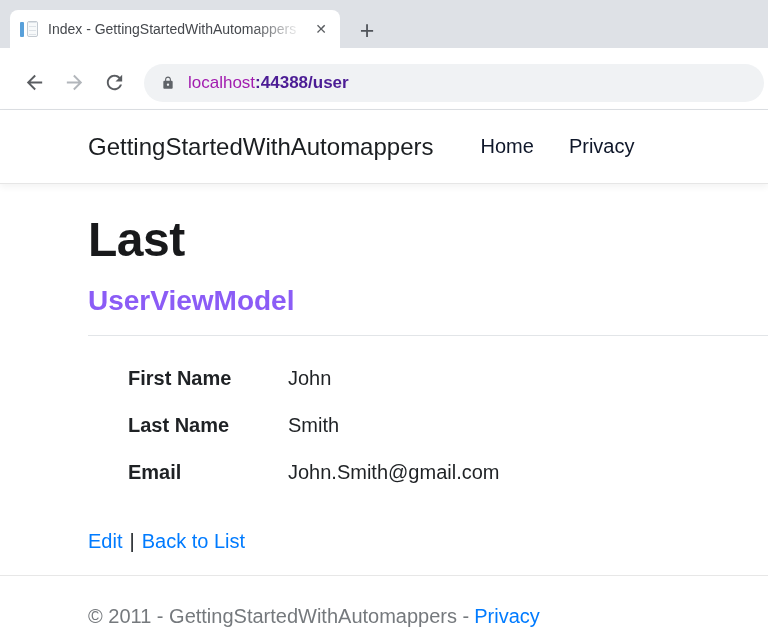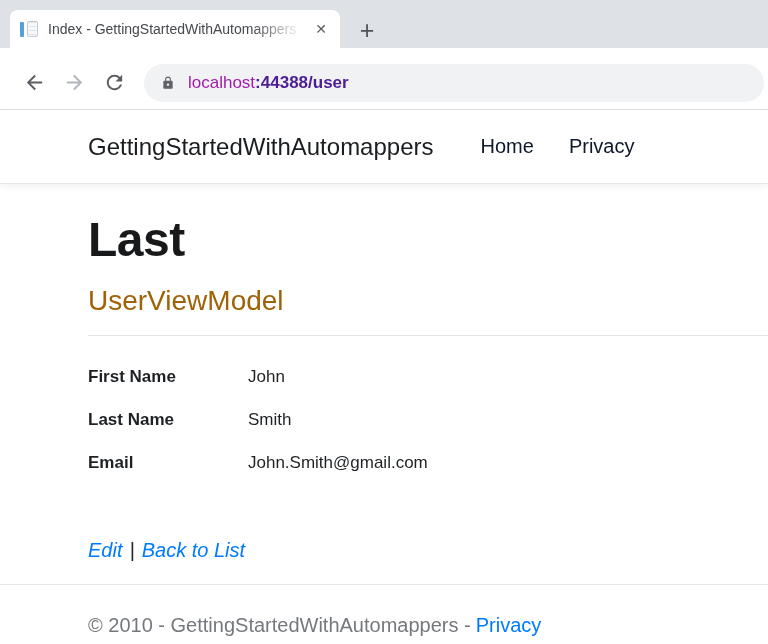--- a/index.html
+++ b/index.html
@@ -41,26 +41,26 @@
 
   
   .navbar { height:74px; background:#fff; border-bottom:1px solid #e6e6e6;
             box-shadow:0 3px 7px rgba(0,0,0,.05); display:flex; align-items:center; padding:0 20px 0 88px; }
   .brand { font-size:24px; color:#1b1e21; text-decoration:none; margin-right:47px; white-space:nowrap; }
   .nav-link { font-size:20px; color:#0f172a; text-decoration:none; margin-right:35px; }
 
   
   .main { padding:0 0 0 88px; }
   .page-title { font-size:48px; font-weight:700; color:#18191b; margin-top:30px; letter-spacing:-.5px; line-height:1.1; }
-  .page-subtitle { font-size:28px; font-weight:400; color:#a16207; margin-top:18px; line-height:1.15; }
+  .page-subtitle { font-size:28px; font-weight:700; color:#8b5cf6; margin-top:18px; line-height:1.15; }
   .rule { border:none; border-top:1px solid #e2e5e8; margin:18px 0 0 0; }
   .fields { margin-top:30px; }
-  .field-row { display:flex; font-size:17px; color:#1f2225; margin-bottom:22px; line-height:1.25; }
+  .field-row { display:flex; font-size:20px; color:#1f2225; margin-bottom:22px; line-height:1.25;margin-left:40px; }
   .field-label { width:160px; font-weight:700; flex:none; }
-  .actions { margin-top:64px; font-size:20px; line-height:1.2;font-style:italic; }
+  .actions { margin-top:44px; font-size:20px; line-height:1.2; }
   .actions a { color:#007bff; text-decoration:none; }
   .sep { color:#212529; margin:0 7px; }
 
   
   .footer { margin-top:22px; border-top:1px solid #e7e7e7; padding:29px 0 0 88px;
             font-size:20px; color:#75797d; }
   .footer a { color:#007bff; text-decoration:none; margin-left:5px; }
 </style>
 </head>
 <body>
@@ -128,16 +128,16 @@
         <span class="field-value">John.Smith@gmail.com</span>
       </div>
     </div>
 
     <div class="actions">
       <a href="#">Edit</a><span class="sep">|</span><a href="#">Back to List</a>
     </div>
   </div>
 
   <div class="footer">
-    <span>© 2010 - GettingStartedWithAutomappers -</span><a href="#">Privacy</a>
+    <span>© 2011 - GettingStartedWithAutomappers -</span><a href="#">Privacy</a>
   </div>
 
 </div>
 
 </body></html>

